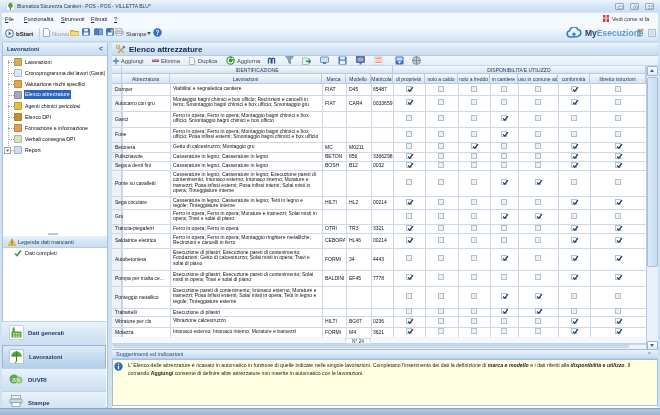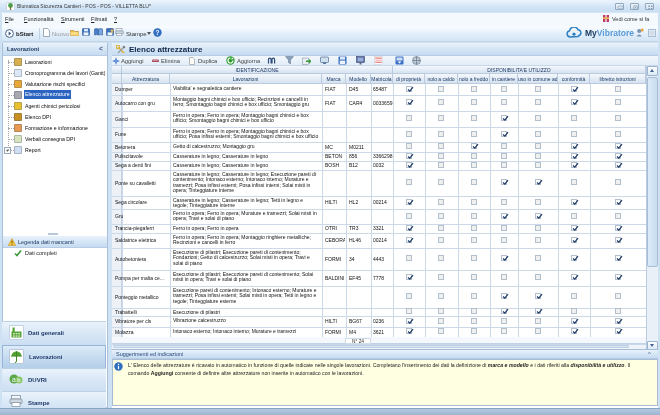--- a/index.html
+++ b/index.html
@@ -135,21 +135,21 @@
       <circle cx="4.5" cy="4.5" r="4.2" fill="#2f6ec0"></circle>
       <text x="4.5" y="6.8" font-size="6.5" font-weight="bold" fill="#fff" text-anchor="middle" font-family="Liberation Sans">?</text>
     </svg>
   </div>
 <div class="abs" style="left:566px;top:27px;width:16px;height:12px;">
     <svg width="16" height="12">
       <path d="M4.2 10 a3.2 3.2 0 0 1 -0.6-6.3 a4.4 4.4 0 0 1 8.4-0.9 a3 3 0 0 1 0.6 5.9 l-0.6 0.9 z" fill="none" stroke="#2d7fc1" stroke-width="1.5"></path>
       <path d="M8 9 v-3 m0 0 l-1.6 1.6 m1.6-1.6 l1.6 1.6" stroke="#2d7fc1" stroke-width="1.3" fill="none"></path>
     </svg>
   </div>
-<div class="abs" style="left:585px;top:28px;font-size:8.5px;font-weight:bold;color:#17365d;">My<span style="color:#5b9bd5;">Vibratore</span></div>
+<div class="abs" style="left:585px;top:28px;font-size:8.5px;font-weight:bold;color:#17365d;">My<span style="color:#5b9bd5;">Esecuzione</span></div>
 <div class="abs" style="left:636px;top:28px;width:8px;height:9px;">
     <svg width="8" height="9">
       <circle cx="3.2" cy="3" r="2.1" fill="#7a94b4"></circle>
       <path d="M0.5 8.5 q2.7-4 5.4 0 z" fill="#7a94b4"></path>
       <circle cx="6.2" cy="2" r="1.5" fill="#e8a33a"></circle>
     </svg>
   </div>
 <div class="abs" style="left:648px;top:29px;width:8px;height:8px;border:1px solid #a8bcd2;background:#eef4fa;">
     <svg width="6" height="6">
       <path d="M0 2 h6 M0 4 h6 M2 0 v6 M4 0 v6" stroke="#b8c8d8" stroke-width="0.6"></path>

